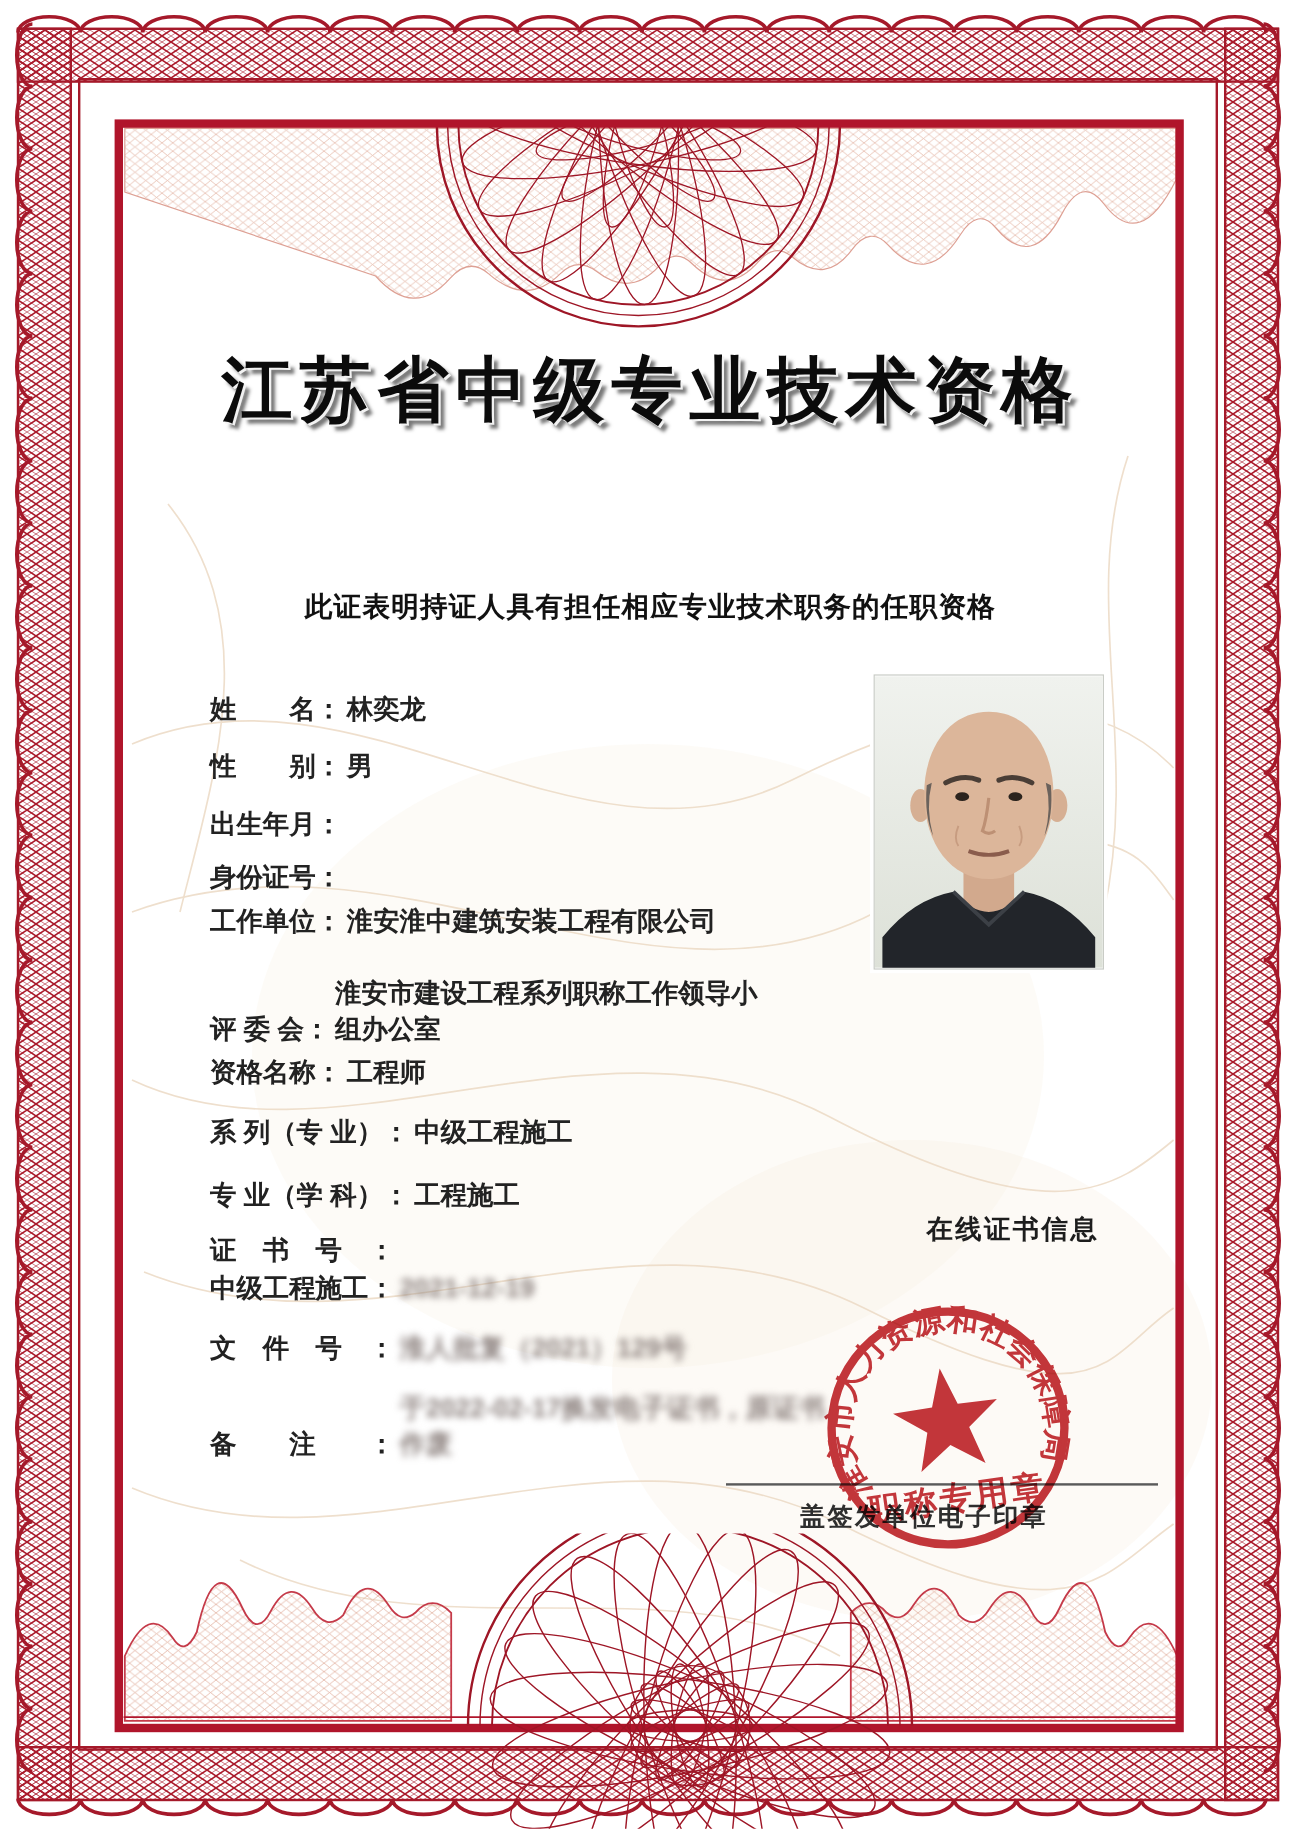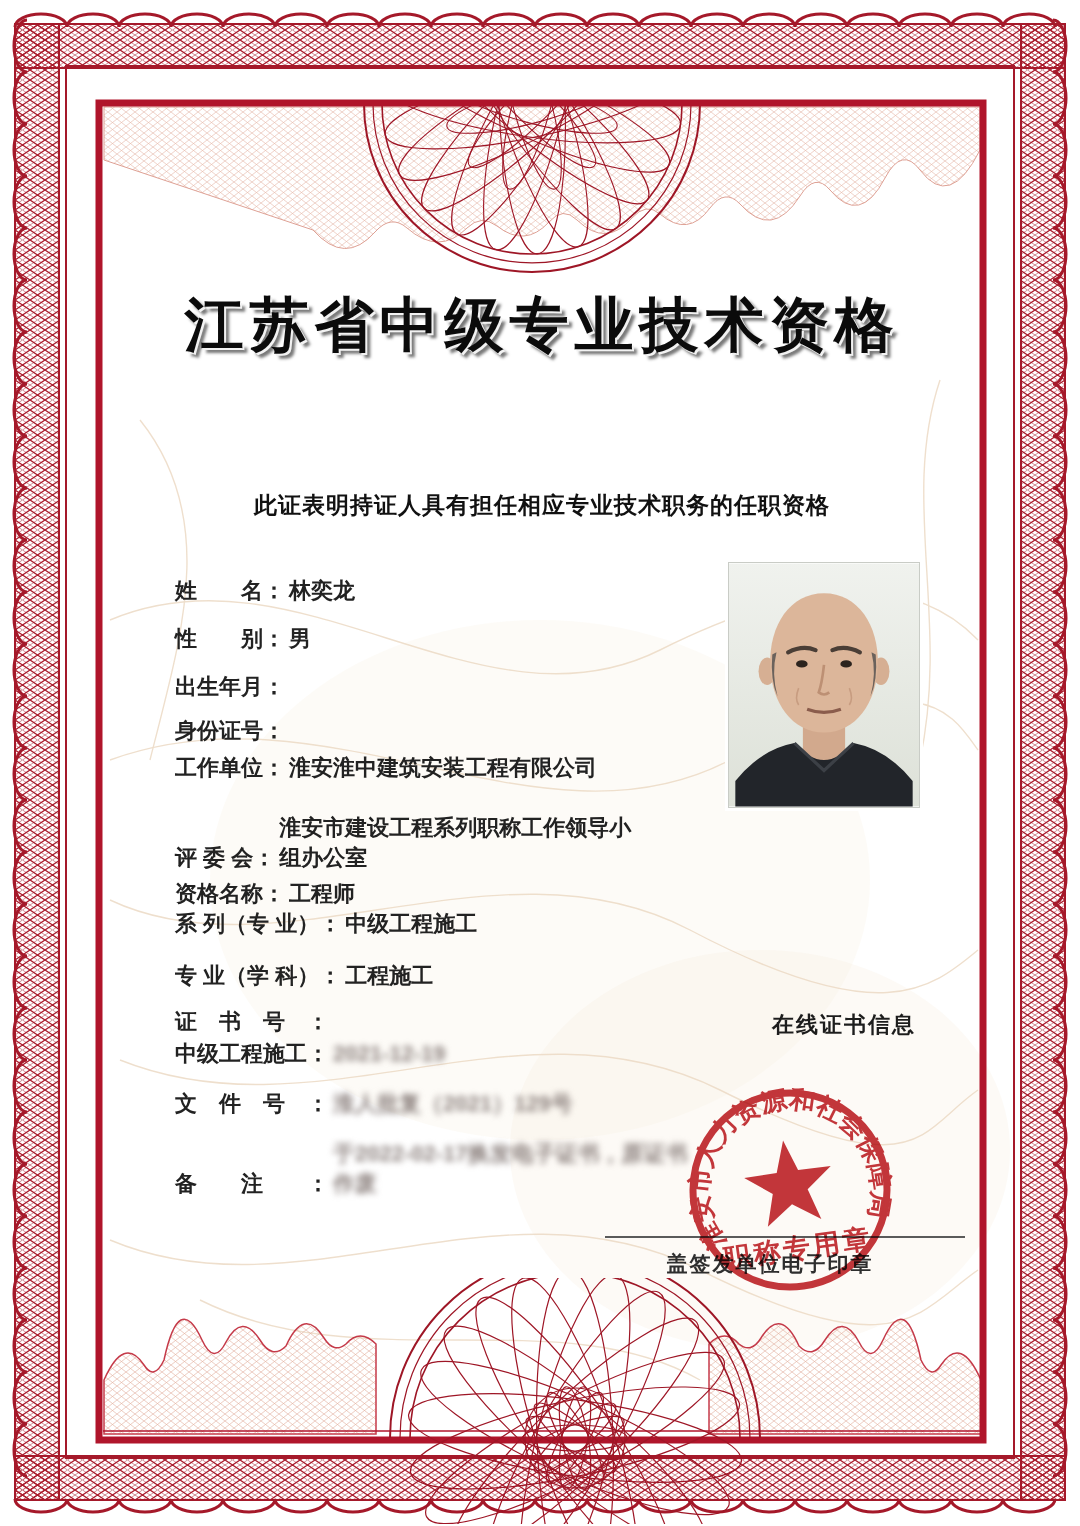--- a/index.html
+++ b/index.html
@@ -166,21 +166,21 @@
         <span class="fvalue"></span>
       </div>
       <div class="frow" style="margin-bottom:30px">
         <span class="flabel">工作单位：</span>
         <span class="fvalue">淮安淮中建筑安装工程有限公司</span>
       </div>
       <div class="frow" style="margin-bottom:6px">
         <span class="flabel">评 委 会：</span>
         <span class="fvalue" style="max-width:370px">淮安市建设工程系列职称工作领导小组办公室</span>
       </div>
-      <div class="frow" style="">
+      <div class="frow" style="margin-bottom:20px">
         <span class="flabel">资格名称：</span>
         <span class="fvalue">工程师</span>
       </div>
       <div class="frow" style="margin-bottom:22px">
         <span class="flabel">系 列（专 业）：</span>
         <span class="fvalue">中级工程施工</span>
       </div>
       <div class="frow" style="margin-bottom:16px">
         <span class="flabel">专 业（学 科）：</span>
         <span class="fvalue">工程施工</span>

